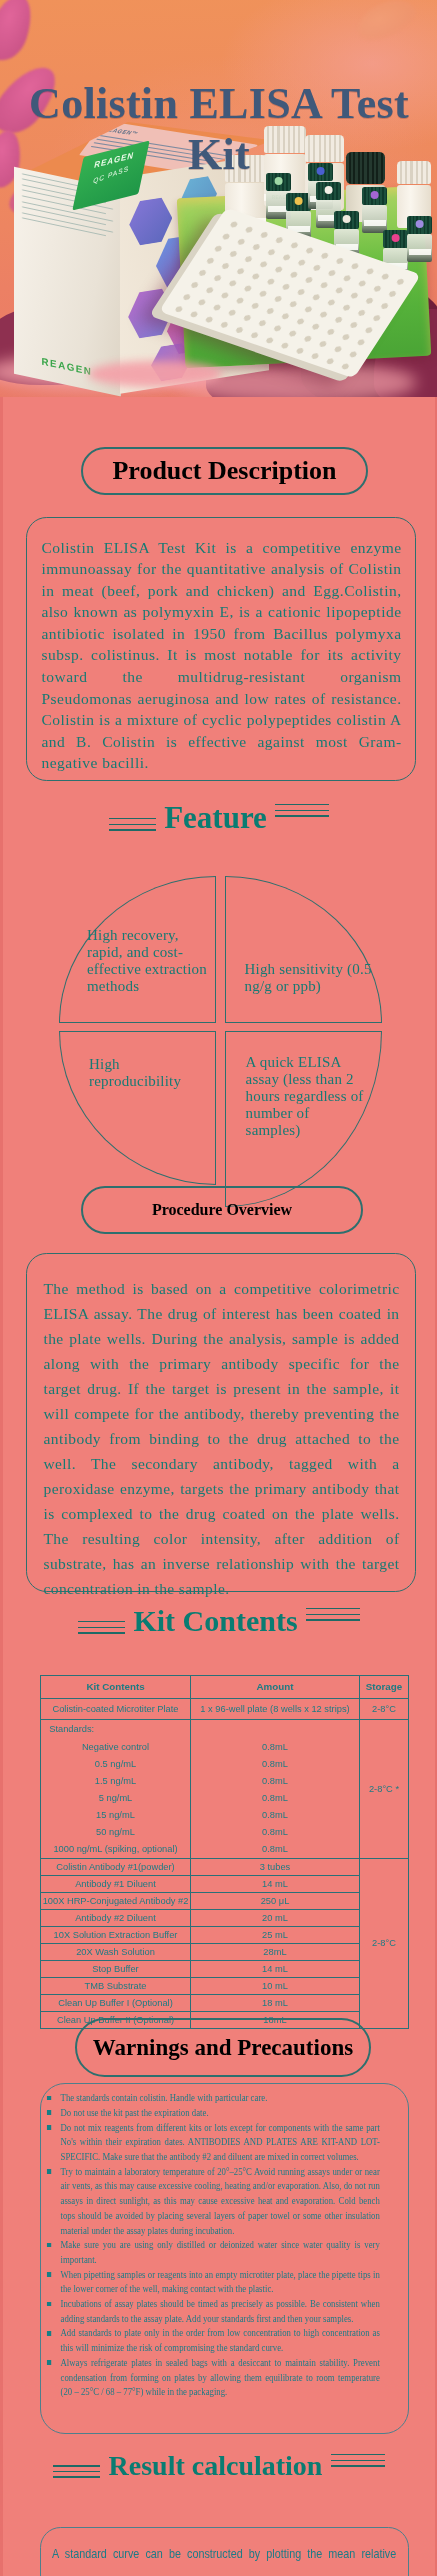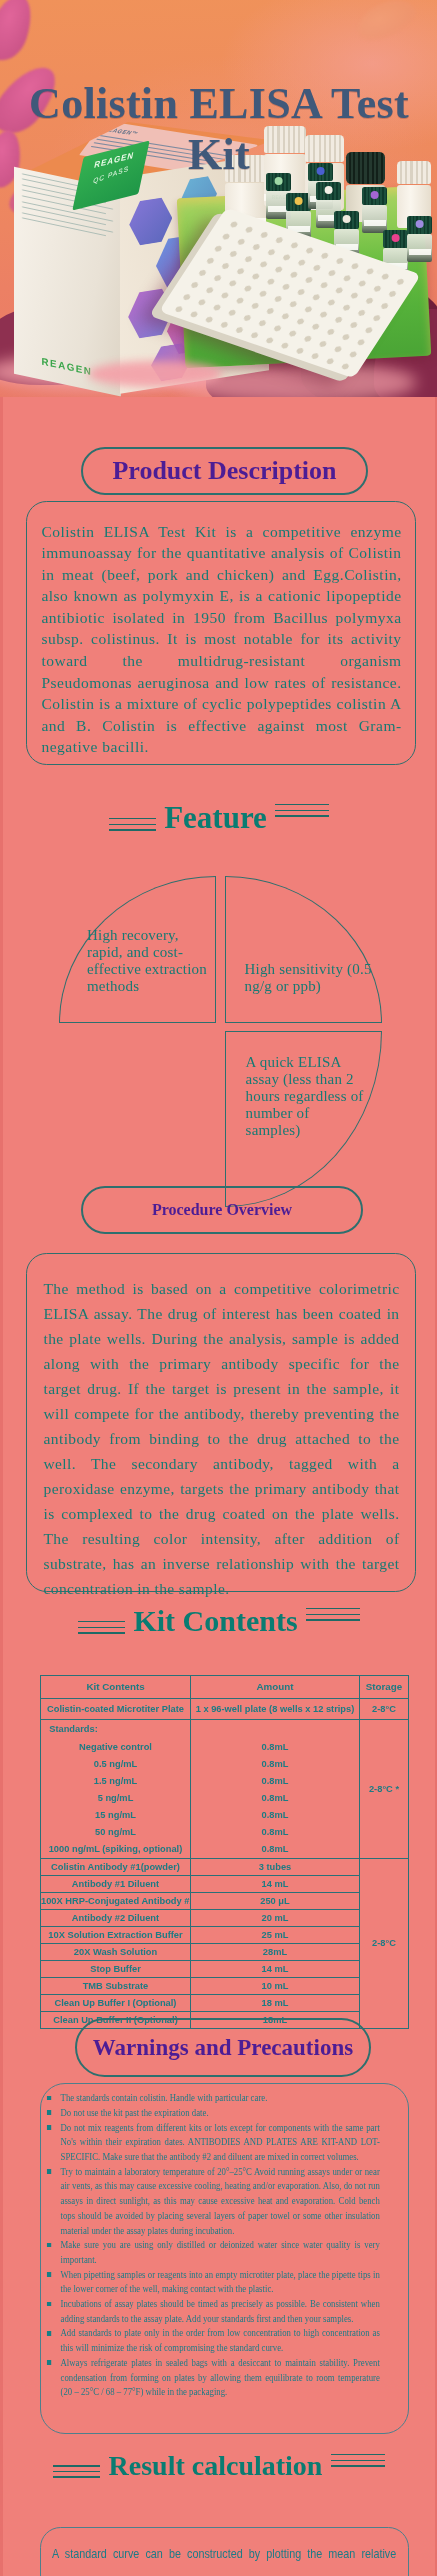--- a/index.html
+++ b/index.html
@@ -111,40 +111,40 @@
     transform:rotate(19deg) skewX(-14deg);border-radius:7.2px;
     background:#f5f2e9;box-shadow:-6.2px 7.2px 0 #d9d3c4,-12.4px 15.5px 14.4px rgba(110,30,55,.35);}
   .plate::before{content:"";position:absolute;inset:5.2px 6.2px;border-radius:4.1px;
     background-image:radial-gradient(circle,#d6cfbe 2.8px,rgba(0,0,0,0) 3.3px);
     background-size:16px 14px;background-position:2.1px 1.5px;}
 
   
   .panel{position:absolute;left:3.1px;top:397px;width:432px;height:2767px;background:#f0807a;}
 
   .pill{position:absolute;border:2.1px solid #2e6f6e;border-radius:41px;display:flex;
-    align-items:center;justify-content:center;color:#4c1d95;
+    align-items:center;justify-content:center;color:#000000;
     font-family:"Liberation Serif",serif;font-weight:700;white-space:nowrap;}
   #pill-pd{left:81px;top:447px;width:283px;height:44px;font-size:26px;}
   #pill-po{left:81px;top:1186px;width:278px;height:44px;font-size:16px;}
   #pill-wp{left:75px;top:2018px;width:292px;height:55px;font-size:23px;}
 
   .h-striped{position:absolute;left:0;width:438px;display:flex;align-items:center;
     justify-content:center;gap:8.2px;color:#0a7c72;font-family:"Liberation Serif",serif;font-weight:700;}
   .h-striped .h-text{line-height:1;}
   .stripes{width:54px;height:13.4px;flex:0 0 auto;
     background:repeating-linear-gradient(180deg,#1f6a66 0 1.5px,transparent 1.5px 5.7px);}
   .stripes.left{align-self:flex-end;margin-bottom:2.1px;width:47px;}
   .stripes.right{align-self:flex-start;margin-top:2.1px;}
   #h-feature{top:802px;font-size:31px;}
   #h-kc{top:1606px;font-size:30px;}
   #h-rc{top:2452px;font-size:28px;}
 
   .tbox{position:absolute;box-sizing:border-box;border:1.5px solid #2e6f6e;border-radius:20.6px;
     color:#177a74;font-family:"Liberation Serif",serif;text-align:justify;}
-  #box-desc{left:26px;top:501px;width:390px;height:264px;padding:18.5px 13.4px 0 14.4px;
+  #box-desc{left:26px;top:517px;width:390px;height:264px;padding:18.5px 13.4px 0 14.4px;
     font-size:15.5px;line-height:21.6px;letter-spacing:0.5px;}
   #box-proc{left:26px;top:1253px;width:390px;height:339px;padding:21.6px 15.5px 0 16.5px;
     font-size:15.5px;line-height:25px;letter-spacing:0.4px;}
   #box-warn{left:40px;top:2083px;width:369px;height:351px;border-width:1px;border-color:#4d7f8c;
     border-radius:25px;overflow:hidden;}
   #box-result{left:40px;top:2527px;width:369px;height:195px;border-width:1px;border-color:#4d7f8c;
     border-radius:20.6px;overflow:hidden;}
 
   
   .quadrants{position:absolute;left:59px;top:876px;width:323px;height:309px;}
@@ -156,21 +156,21 @@
     align-items:flex-end;padding:0 5.2px 27px 18.5px;}
   .q-bl{left:0;top:155px;width:157px;height:154px;border-radius:0 0 0 100%;
     align-items:flex-start;padding:24px 3.1px 0 29px;}
   .q-br{left:166px;top:155px;width:157px;height:176px;border-radius:0 0 100% 0;
     align-items:flex-start;padding:21.6px 13.4px 0 19.6px;}
 
   
   .kit-table{position:absolute;left:40px;top:1675px;width:369px;border-collapse:collapse;
     font-family:"Liberation Sans",sans-serif;color:#1d7b84;font-size:9.3px;table-layout:fixed;}
   .kit-table th,.kit-table td{border:1px solid #2a7078;text-align:center;vertical-align:middle;
-    padding:0;overflow:hidden;font-weight:bold;}
+    padding:0;overflow:hidden;}
   .kit-table th{font-size:9.8px;font-weight:700;height:21.6px;}
   .kit-table .c1{width:150px;}.kit-table .c2{width:169px;}.kit-table .c3{width:49px;}
   .kit-table .r-plate td{height:20.6px;white-space:nowrap;}
   .kit-table .cellline{height:17px;line-height:17px;white-space:nowrap;}
   .kit-table .grp{height:18.5px;line-height:18.5px;text-align:left;padding-left:8.2px;}
   .kit-table .r-reagent td{height:16px;white-space:nowrap;}
 
   
   .warn-list{margin:0;padding:7.2px 0 0 0;list-style:none;width:412px;
     transform:scaleX(.85);transform-origin:0 0;}
@@ -320,20 +320,23 @@
     <span class="h-text">Feature</span>
     <span class="stripes right"></span>
   </div>
 
   <div class="quadrants">
     <div class="quad q-tl">
       <span>High recovery, rapid, and cost-effective extraction methods</span>
     </div>
     <div class="quad q-tr">
       <span>High sensitivity (0.5 ng/g or ppb)</span>
+    </div>
+    <div class="quad q-bl">
+      <span>High reproducibility</span>
     </div>
     <div class="quad q-br">
       <span>A quick ELISA assay (less than 2 hours regardless of number of samples)</span>
     </div>
   </div>
 
   <div class="pill" id="pill-po">
     <span>Procedure Overview</span>
   </div>
 

